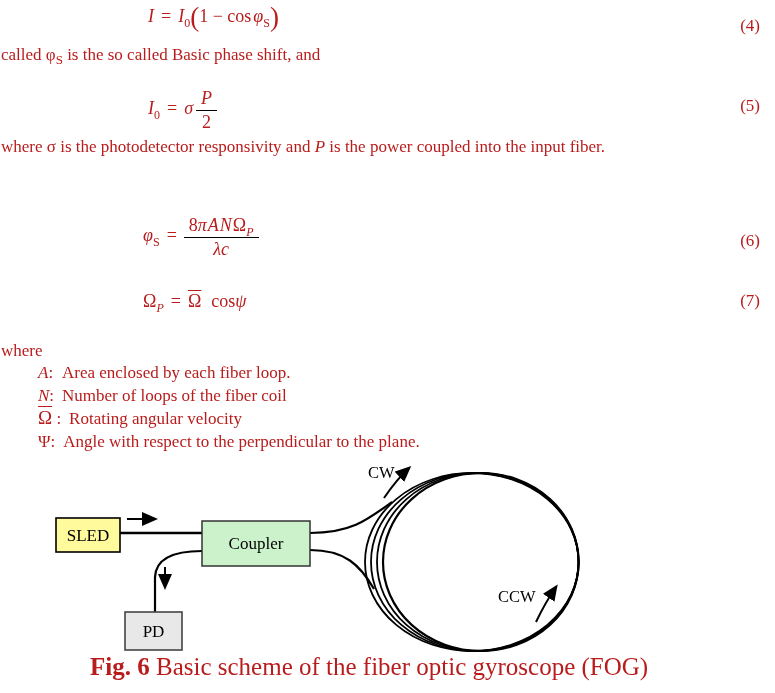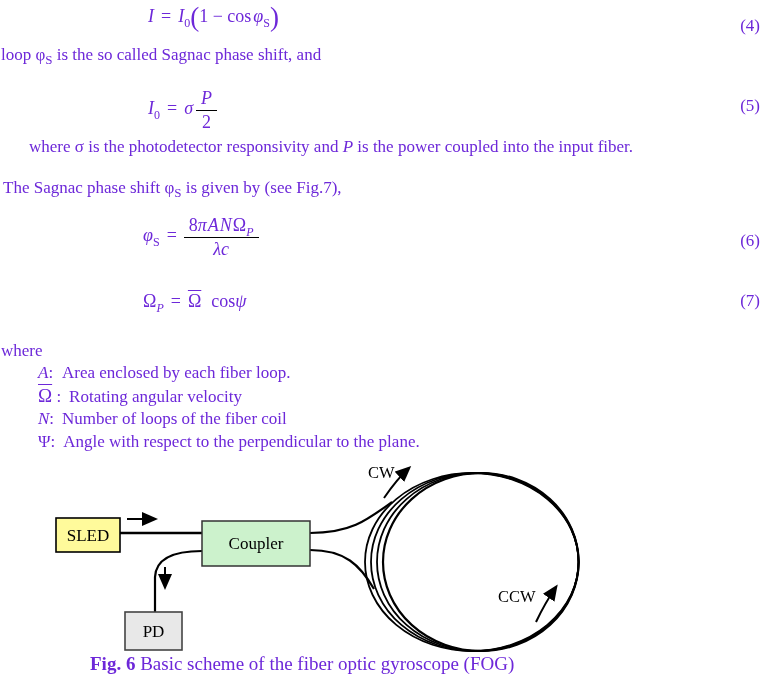--- a/index.html
+++ b/index.html
@@ -1,82 +1,79 @@
 <!DOCTYPE html>
 <html><head>
 <meta charset="utf-8">
 <style>
   html,body{margin:0;padding:0;background:#fff;}
   #page{
     position:relative;width:775px;height:693px;background:#ffffff;
-    font-family:"Liberation Serif","DejaVu Serif",serif;color:#6d28d9;overflow:hidden;
+    font-family:"Liberation Serif","DejaVu Serif",serif;color:#b91c1c;overflow:hidden;
   }
   .abs{position:absolute;}
   .para{font-size:17px;line-height:22px;white-space:nowrap;}
   .eq{font-size:18px;white-space:nowrap;}
   .eq i{font-family:inherit;}
   .eq .eqs{margin:0 7px;}
   .eq sub{font-size:12px;line-height:0;}
   .eq sub i{letter-spacing:0;}
   .bigparen{font-size:27px;font-weight:400;vertical-align:-4px;font-style:normal;line-height:0;}
   .eqnum{font-size:17px;}
   .frac{display:inline-block;vertical-align:middle;text-align:center;line-height:1.15;}
   .frac .num{display:block;border-bottom:1.4px solid #000;padding:0 5px 1px 5px;}
   .frac .den{display:block;padding-top:1px;}
   .ovl{text-decoration:overline;}
   .itsp{letter-spacing:1px;}
   .symrow{font-size:17px;line-height:22.5px;white-space:nowrap;}
   .symrow .sym{display:inline-block;min-width:16px;}
   .symrow .txt{margin-left:8px;}
-  .caption{font-size:19px;white-space:nowrap;}
+  .caption{font-size:25px;white-space:nowrap;}
   svg text{font-family:"Liberation Serif","DejaVu Serif",serif;}
 </style>
 </head>
 <body>
 
 <div id="page">
 
   <div class="abs eq" style="left:148px;top:6px;">
     <i>I</i><span class="eqs">=</span><i>I</i><sub>0</sub><span class="bigparen">(</span><span>1 − cos</span><i style="margin-left:2px;">φ</i><sub>S</sub><span class="bigparen">)</span>
   </div>
   <div class="abs eqnum" style="right:15px;top:16px;">(4)</div>
 
   <div class="abs para" style="left:1px;top:44px;">
-    <span>loop φ</span><sub style="font-size:13px;">S</sub><span> is the so called Sagnac phase shift, and</span>
+    <span>called φ</span><sub style="font-size:13px;">S</sub><span> is the so called Basic phase shift, and</span>
   </div>
 
   <div class="abs eq" style="left:148px;top:88px;">
     <i>I</i><sub>0</sub><span class="eqs">=</span><i>σ</i><span class="frac" style="margin-left:3px;"><span class="num"><i>P</i></span><span class="den">2</span></span>
   </div>
   <div class="abs eqnum" style="right:15px;top:96px;">(5)</div>
 
-  <div class="abs para" style="left:1px;top:136px;padding-left:28px;">
+  <div class="abs para" style="left:1px;top:136px;">
     <span>where σ is the photodetector responsivity and </span><i>P</i><span> is the power coupled into the input fiber.</span>
   </div>
 
-  <div class="abs para" style="left:3px;top:177px;">
-    <span>The Sagnac phase shift φ</span><sub style="font-size:13px;">S</sub><span> is given by (see Fig.7),</span>
-  </div>
 
   <div class="abs eq" style="left:143px;top:215px;">
     <i>φ</i><sub>S</sub><span class="eqs">=</span><span class="frac"><span class="num"><span>8</span><i class="itsp">πAN</i><span>Ω</span><sub><i>P</i></sub></span><span class="den"><i>λc</i></span></span>
   </div>
   <div class="abs eqnum" style="right:15px;top:231px;">(6)</div>
 
   <div class="abs eq" style="left:143px;top:291px;">
     <span>Ω</span><sub><i>P</i></sub><span class="eqs">=</span><span class="ovl">Ω</span><span style="margin-left:10px;">cos</span><i>ψ</i>
   </div>
   <div class="abs eqnum" style="right:15px;top:291px;">(7)</div>
 
   <div class="abs para" style="left:1px;top:340px;">where</div>
 
   <div class="abs" style="left:38px;top:362px;">
     <div class="symrow"><span class="sym"><i>A</i><span>:</span></span><span class="txt">Area enclosed by each fiber loop.</span></div>
+    <div class="symrow"><span class="sym"><i>N</i><span>:</span></span><span class="txt">Number of loops of the fiber coil</span></div>
     <div class="symrow"><span class="sym"><span class="ovl" style="font-size:19px;">Ω</span><span> :</span></span><span class="txt">Rotating angular velocity</span></div>
-    <div class="symrow"><span class="sym"><i>N</i><span>:</span></span><span class="txt">Number of loops of the fiber coil</span></div>
     <div class="symrow"><span class="sym"><span>Ψ</span><span>:</span></span><span class="txt">Angle with respect to the perpendicular to the plane.</span></div>
   </div>
 
   <svg class="abs" style="left:0;top:455px;" width="775" height="205" viewBox="0 0 775 205">
     <defs>
       <marker id="ah" markerWidth="10" markerHeight="9" refX="6.5" refY="3.5" orient="auto">
         <path d="M0,0 L8,3.5 L0,7 Z" fill="#000"></path>
       </marker>
     </defs>
 

